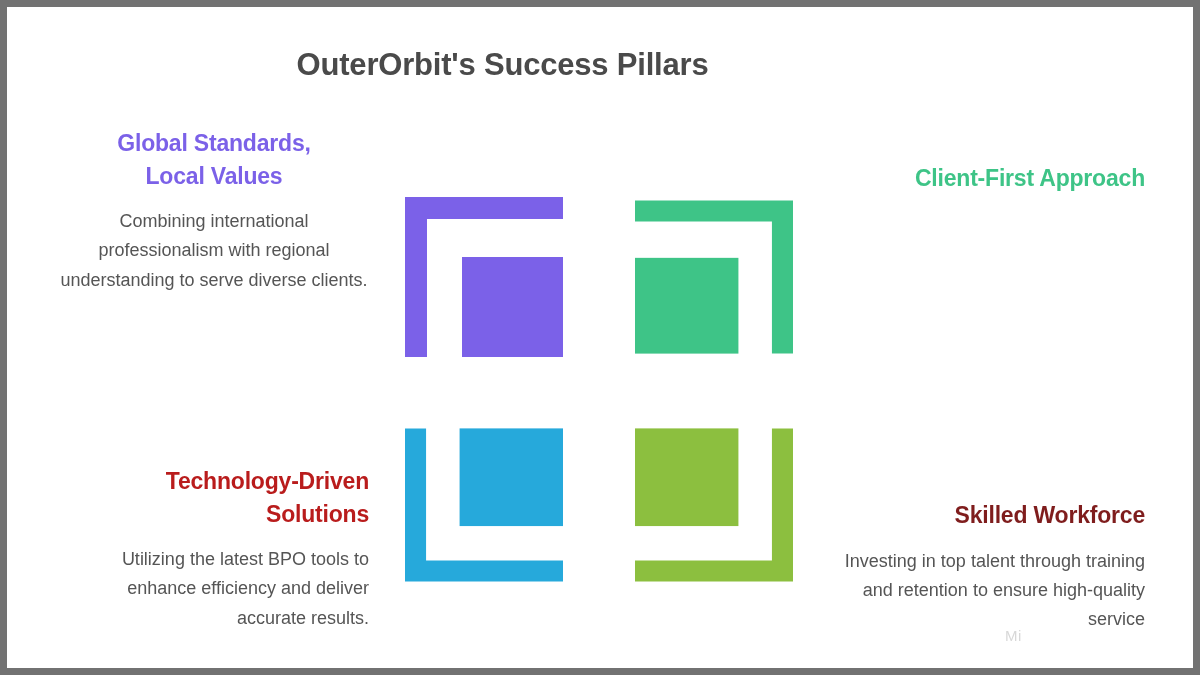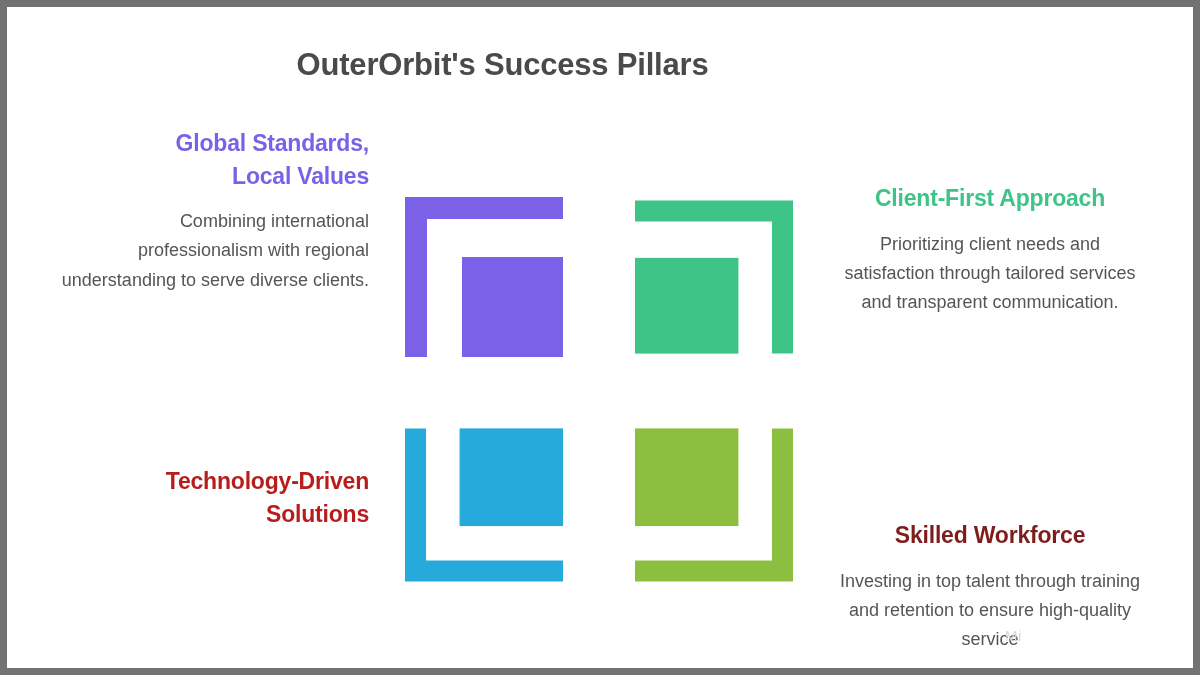--- a/index.html
+++ b/index.html
@@ -55,24 +55,24 @@
   }
 
   .pillar-body {
     font-size: 18px;
     line-height: 1.62;
     color: #555555;
     margin-top: 15px;
   }
 
   .align-right { text-align: right; }
-  .align-left  { text-align: center; margin-top: 20px;  }
+  .align-left  { text-align: right;  }
 
   
-  #pillar-text-global   { left: 52px;  top: 120px; }
+  #pillar-text-global   { left: 52px;  top: 120px; text-align: center; }
   #pillar-text-client   { left: 828px; top: 155px; }
   #pillar-text-tech     { left: 52px;  top: 458px; }
   #pillar-text-skilled  { left: 828px; top: 492px; }
 
   
   .pillar-icon {
     position: absolute;
     width: 158px;
     height: 160px;
   }
@@ -115,37 +115,37 @@
     <svg viewBox="0 0 158 160" xmlns="http://www.w3.org/2000/svg">
 
       <path d="M0 0 H158 V22 H22 V160 H0 Z" fill="#7B61E8"></path>
 
       <rect x="57" y="60" width="101" height="100" fill="#7B61E8"></rect>
     </svg>
   </div>
 
   <div id="pillar-text-client" class="pillar-text align-left">
     <div class="pillar-heading" style="color:#3EC487">Client-First Approach</div>
-    <div class="pillar-body">Prioritizing client needs and satisfaction through tailored services and transparent communication.</div>
   </div>
 
   <div id="icon-client" class="pillar-icon">
     <svg viewBox="0 0 165 160" xmlns="http://www.w3.org/2000/svg">
 
       <path d="M0 0 H165 V160 H143 V22 H0 Z" fill="#3EC487"></path>
 
       <rect x="0" y="60" width="108" height="100" fill="#3EC487"></rect>
     </svg>
   </div>
 
   <div id="pillar-text-tech" class="pillar-text align-right">
     <div class="pillar-heading" style="color:#b91c1c">
       <span>Technology-Driven</span><br>
       <span>Solutions</span>
     </div>
+    <div class="pillar-body">Utilizing the latest BPO tools to enhance efficiency and deliver accurate results.</div>
   </div>
 
   <div id="icon-tech" class="pillar-icon">
     <svg viewBox="0 0 165 160" xmlns="http://www.w3.org/2000/svg">
 
       <path d="M0 0 H22 V138 H165 V160 H0 Z" fill="#26A9DB"></path>
 
       <rect x="57" y="0" width="108" height="102" fill="#26A9DB"></rect>
     </svg>
   </div>

